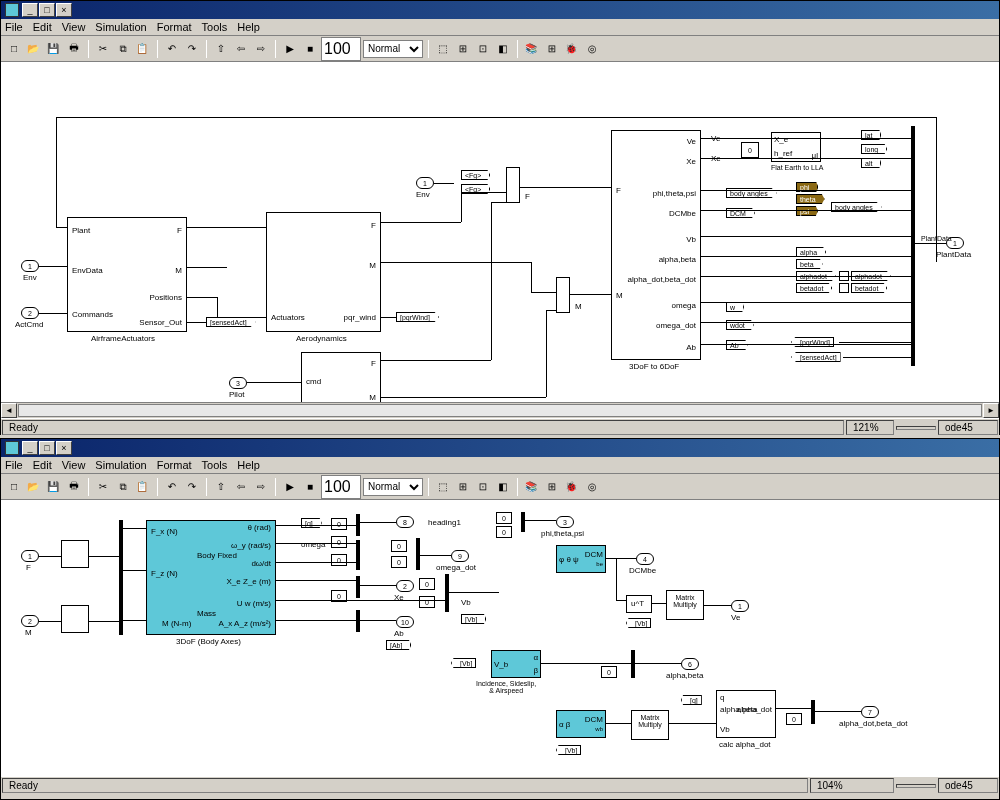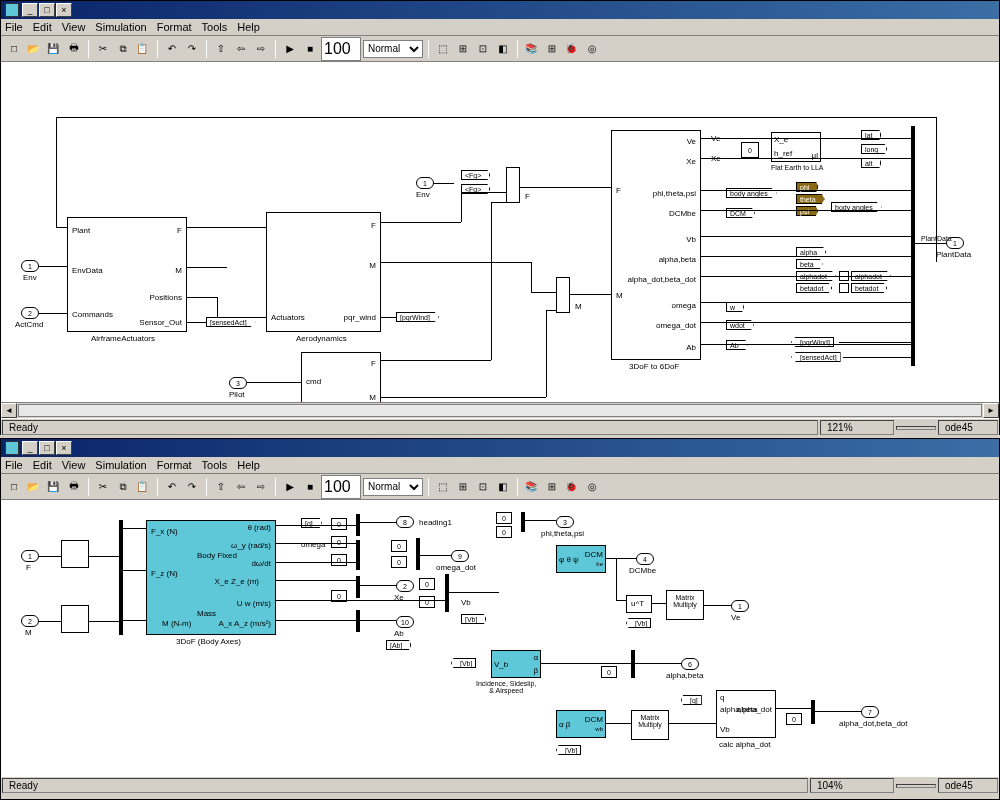--- a/index.html
+++ b/index.html
@@ -270,21 +270,21 @@
     </div>
   </div>
 
   <div class="scrollbar-h">
     <div class="btn">◄</div>
     <div class="track"></div>
     <div class="btn">►</div>
   </div>
   <div class="statusbar">
     <div class="cell flex">Ready</div>
-    <div class="cell" style="width:74px;">121%</div>
+    <div class="cell" style="width:48px;">121%</div>
     <div class="cell" style="width:40px;"></div>
     <div class="cell" style="width:60px;">ode45</div>
   </div>
 </div>
 
 <div class="window" style="width:1000px; height:362px; margin-top:3px;">
   <div class="titlebar">
     <div class="icon"></div>
     <div class="winbtns">
       <div class="winbtn">_</div>
@@ -355,21 +355,21 @@
       <div class="line lineh" style="left:88px; top:56px; width:30px;"></div>
       <div class="line lineh" style="left:88px; top:121px; width:30px;"></div>
 
       <div class="block cyan" style="left:145px; top:20px; width:130px; height:115px;">
         <span class="block-label" style="left:4px; top:6px;">F_x (N)</span>
         <span class="block-label" style="left:4px; top:48px;">F_z (N)</span>
         <span class="block-label" style="left:15px; top:98px;">M (N-m)</span>
         <span class="block-label" style="right:4px; top:2px;">θ (rad)</span>
         <span class="block-label" style="right:4px; top:20px;">ω_y (rad/s)</span>
         <span class="block-label" style="right:4px; top:38px;">dω/dt</span>
-        <span class="block-label" style="right:16px; top:56px;">X_e Z_e (m)</span>
+        <span class="block-label" style="right:4px; top:56px;">X_e Z_e (m)</span>
         <span class="block-label" style="right:4px; top:78px;">U w (m/s)</span>
         <span class="block-label" style="right:4px; top:98px;">A_x A_z (m/s²)</span>
         <span class="block-label" style="left:50px; top:30px;">Body Fixed</span>
         <span class="block-label" style="left:50px; top:88px;">Mass</span>
       </div>
       <div class="block-label" style="left:175px; top:137px;">3DoF (Body Axes)</div>
 
       <div class="line lineh" style="left:122px; top:28px; width:23px;"></div>
       <div class="line lineh" style="left:122px; top:70px; width:23px;"></div>
       <div class="line lineh" style="left:122px; top:120px; width:23px;"></div>
@@ -382,21 +382,21 @@
       <div class="const" style="left:330px; top:90px; width:16px; height:12px;">0</div>
 
       <div class="mux" style="left:355px; top:14px; height:22px;"></div>
       <div class="mux" style="left:355px; top:40px; height:30px;"></div>
       <div class="mux" style="left:355px; top:76px; height:22px;"></div>
       <div class="mux" style="left:355px; top:110px; height:22px;"></div>
 
       <div class="port" style="left:395px; top:16px;">
           <span>8</span>
         </div>
-      <div class="block-label" style="left:418px; top:18px;">heading1</div>
+      <div class="block-label" style="left:427px; top:18px;">heading1</div>
 
       <div class="const" style="left:390px; top:40px; width:16px; height:12px;">0</div>
       <div class="const" style="left:390px; top:56px; width:16px; height:12px;">0</div>
       <div class="const" style="left:418px; top:78px; width:16px; height:12px;">0</div>
       <div class="const" style="left:418px; top:96px; width:16px; height:12px;">0</div>
 
       <div class="mux" style="left:415px; top:38px; height:32px;"></div>
       <div class="mux" style="left:444px; top:74px; height:38px;"></div>
 
       <div class="port" style="left:450px; top:50px;">

